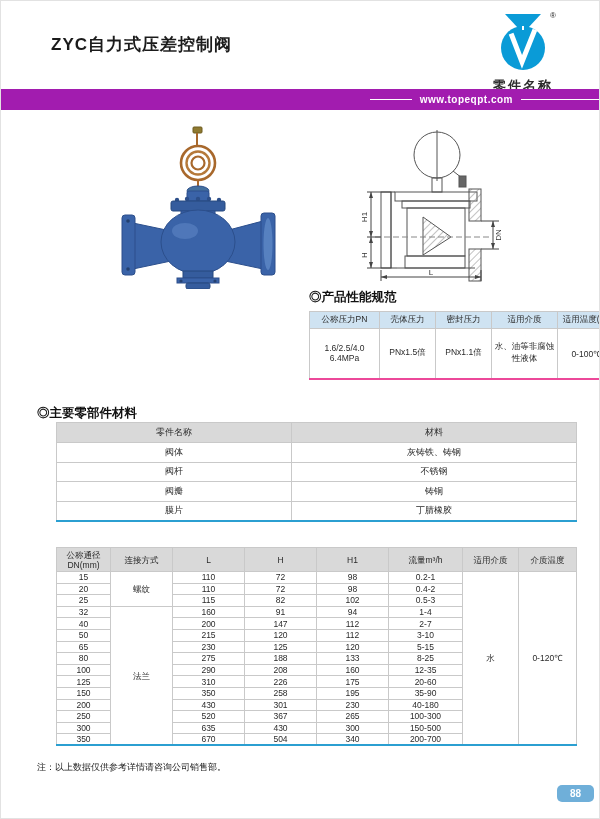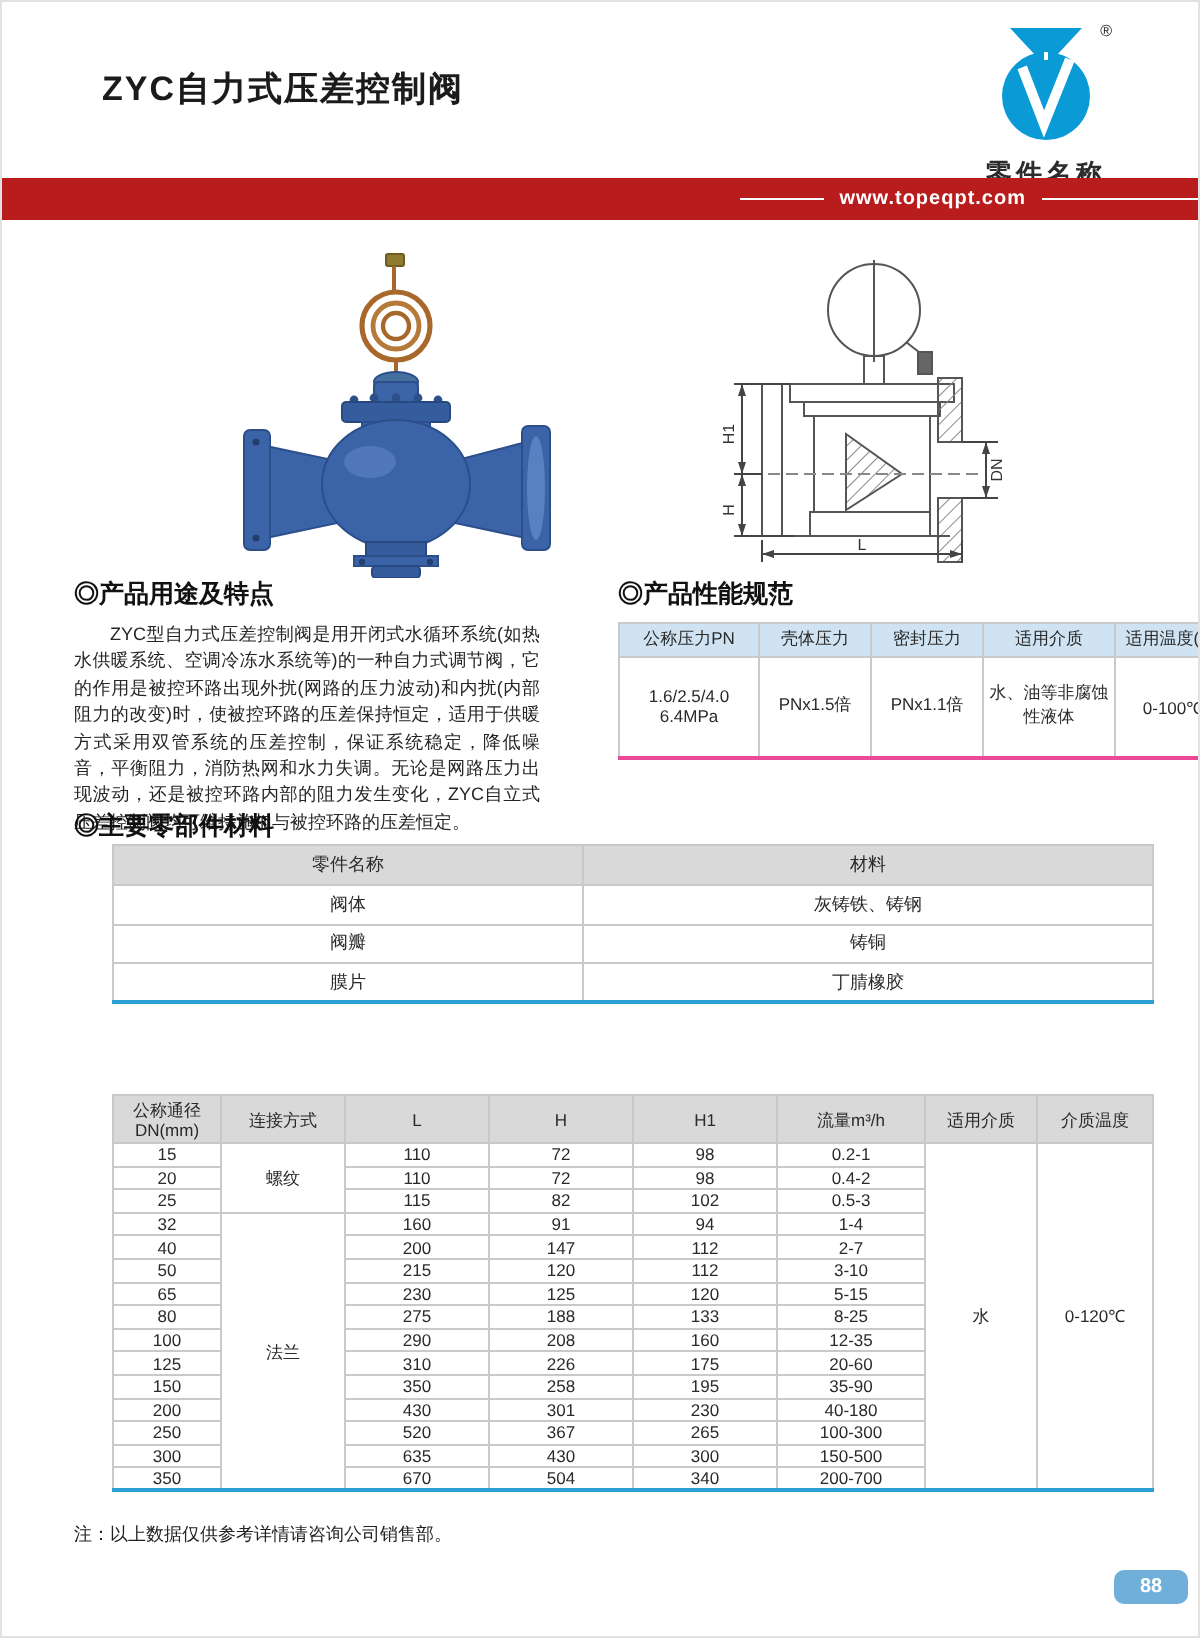--- a/index.html
+++ b/index.html
@@ -88,21 +88,21 @@
         <polygon points="7,1 43,1 30,15 20,15" fill="#0a9bd7"></polygon>
         <circle cx="25" cy="35" r="22" fill="#0a9bd7"></circle>
         <polyline points="14,23 24,49 36,19" fill="none" stroke="#ffffff" stroke-width="5" stroke-linecap="square"></polyline>
         <line x1="25" y1="13" x2="25" y2="17" stroke="#ffffff" stroke-width="2"></line>
       </svg>
       <span class="logo-reg">®</span>
     </span>
     <div class="brand-name">零件名称</div>
   </div>
 
-  <div class="banner" style="background:#b91c1c;">
+  <div class="banner" style="background:#a21caf;">
     <div class="banner-group">
       <span class="banner-line left"></span>
       <span class="banner-url">www.topeqpt.com</span>
       <span class="banner-line right"></span>
     </div>
   </div>
 
   <div class="photo-wrap">
     <svg width="200" height="168" viewBox="0 0 200 168">
 
@@ -198,24 +198,20 @@
         <polygon points="162,104 160,110 164,110"></polygon>
           <polygon points="162,132 160,126 164,126"></polygon>
       </g>
       <text x="36" y="100" font-size="8" fill="#333" transform="rotate(-90 36 100)" text-anchor="middle">H1</text>
       <text x="36" y="138" font-size="8" fill="#333" transform="rotate(-90 36 138)" text-anchor="middle">H</text>
       <text x="100" y="158" font-size="8" fill="#333" text-anchor="middle">L</text>
       <text x="170" y="118" font-size="8" fill="#333" transform="rotate(-90 170 118)" text-anchor="middle">DN</text>
     </svg>
   </div>
 
-  <div class="sec-features">
-    <div class="sec-title">◎产品用途及特点</div>
-    <div class="features-text">ZYC型自力式压差控制阀是用开闭式水循环系统(如热水供暖系统、空调冷冻水系统等)的一种自力式调节阀，它的作用是被控环路出现外扰(网路的压力波动)和内扰(内部阻力的改变)时，使被控环路的压差保持恒定，适用于供暖方式采用双管系统的压差控制，保证系统稳定，降低噪音，平衡阻力，消防热网和水力失调。无论是网路压力出现波动，还是被控环路内部的阻力发生变化，ZYC自立式压差控制阀均可维持施加与被控环路的压差恒定。</div>
-  </div>
 
   <div class="sec-perf">
     <div class="sec-title">◎产品性能规范</div>
     <table class="perf-table">
       <colgroup>
           <col style="width:70px">
           <col style="width:56px">
           <col style="width:56px">
           <col style="width:66px">
           <col style="width:58px">
@@ -254,20 +250,24 @@
           <th>零件名称</th>
           <th>材料</th>
         </tr>
       </thead>
       <tbody>
           <tr>
             <td>阀体</td>
             <td>灰铸铁、铸钢</td>
           </tr>
           <tr>
+            <td>阀杆</td>
+            <td>不锈钢</td>
+          </tr>
+          <tr>
             <td>阀瓣</td>
             <td>铸铜</td>
           </tr>
           <tr>
             <td>膜片</td>
             <td>丁腈橡胶</td>
           </tr>
         </tbody>
     </table>
   </div>

